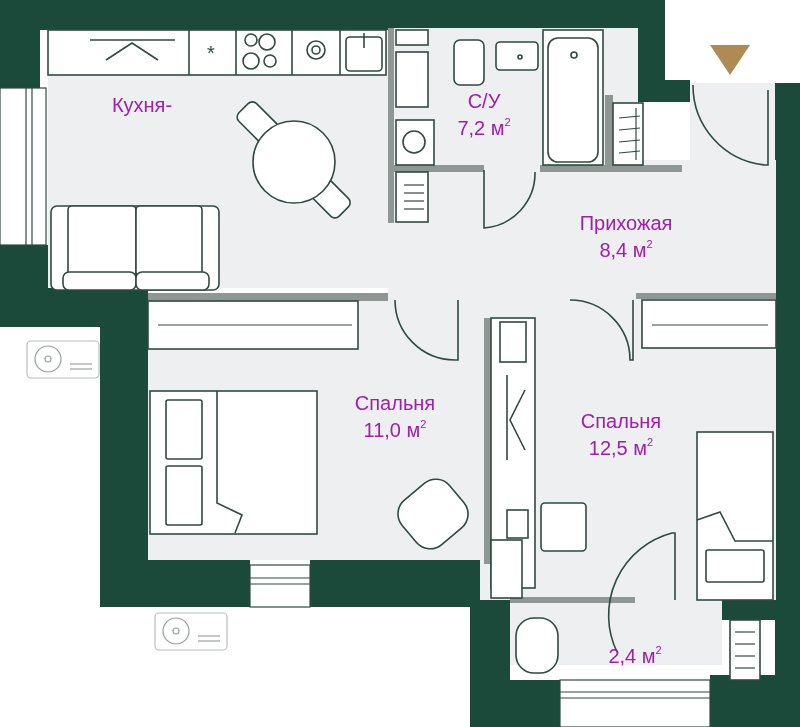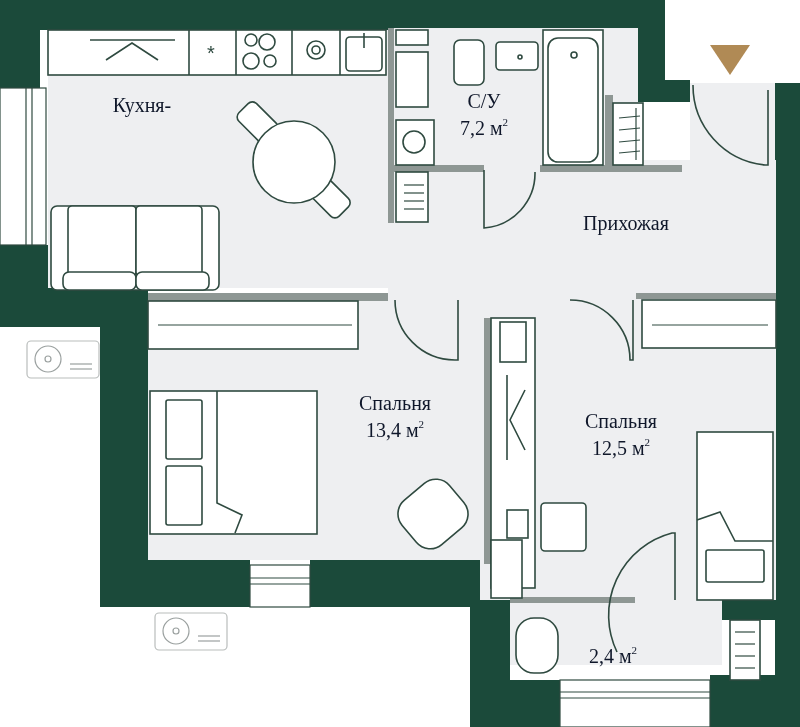--- a/index.html
+++ b/index.html
@@ -5,21 +5,21 @@
   html, body { margin: 0; padding: 0; background: #ffffff; }
   body { width: 800px; height: 727px; overflow: hidden; position: relative; font-family: "Liberation Sans", "DejaVu Sans", sans-serif; }
   svg { position: absolute; left: 0; top: 0; }
   .wall { fill: #1b4a3a; }
   .floor { fill: #eeeff1; }
   .inner-wall { fill: #8e9794; }
   .furn { fill: #ffffff; stroke: #2f4a40; stroke-width: 1.6; }
   .line { fill: none; stroke: #2f4a40; stroke-width: 1.6; }
   .thin { fill: none; stroke: #2f4a40; stroke-width: 1.2; }
   .win { fill: #ffffff; stroke: #2f4a40; stroke-width: 1.2; }
-  .label { position: absolute; color: #0f172a; font-size: 20px; text-align: center; line-height: 1.35; white-space: nowrap; font-family: Liberation Serif, serif; }
+  .label { position: absolute; color: #a21caf; font-size: 20px; text-align: center; line-height: 1.35; white-space: nowrap; font-family: Liberation Sans, sans-serif; }
   .label sup { font-size: 11px; vertical-align: 9px; }
   .ac { fill: #ffffff; stroke: #b9bdbc; stroke-width: 1.2; }
   .ac-line { stroke: #9aa09f; stroke-width: 1.2; fill: none; }
 </style>
 </head>
 <body>
 
 <svg width="800" height="727" viewBox="0 0 800 727">
 
   <g>
@@ -203,27 +203,28 @@
   <div>Кухня-</div>
 </div>
 
 <div class="label" style="left:444px; top:88px; width:80px;">
   <div>С/У</div>
   <div><span>7,2</span> <span>м</span><sup>2</sup></div>
 </div>
 
 <div class="label" style="left:556px; top:210px; width:140px;">
   <div>Прихожая</div>
+  <div><span>8,4</span> <span>м</span><sup>2</sup></div>
 </div>
 
 <div class="label" style="left:340px; top:390px; width:110px;">
   <div>Спальня</div>
-  <div><span>13,4</span> <span>м</span><sup>2</sup></div>
+  <div><span>11,0</span> <span>м</span><sup>2</sup></div>
 </div>
 
 <div class="label" style="left:566px; top:408px; width:110px;">
   <div>Спальня</div>
   <div><span>12,5</span> <span>м</span><sup>2</sup></div>
 </div>
 
-<div class="label" style="left:568px; top:643px; width:90px;">
+<div class="label" style="left:590px; top:643px; width:90px;">
   <div><span>2,4</span> <span>м</span><sup>2</sup></div>
 </div>
 
 </body></html>

